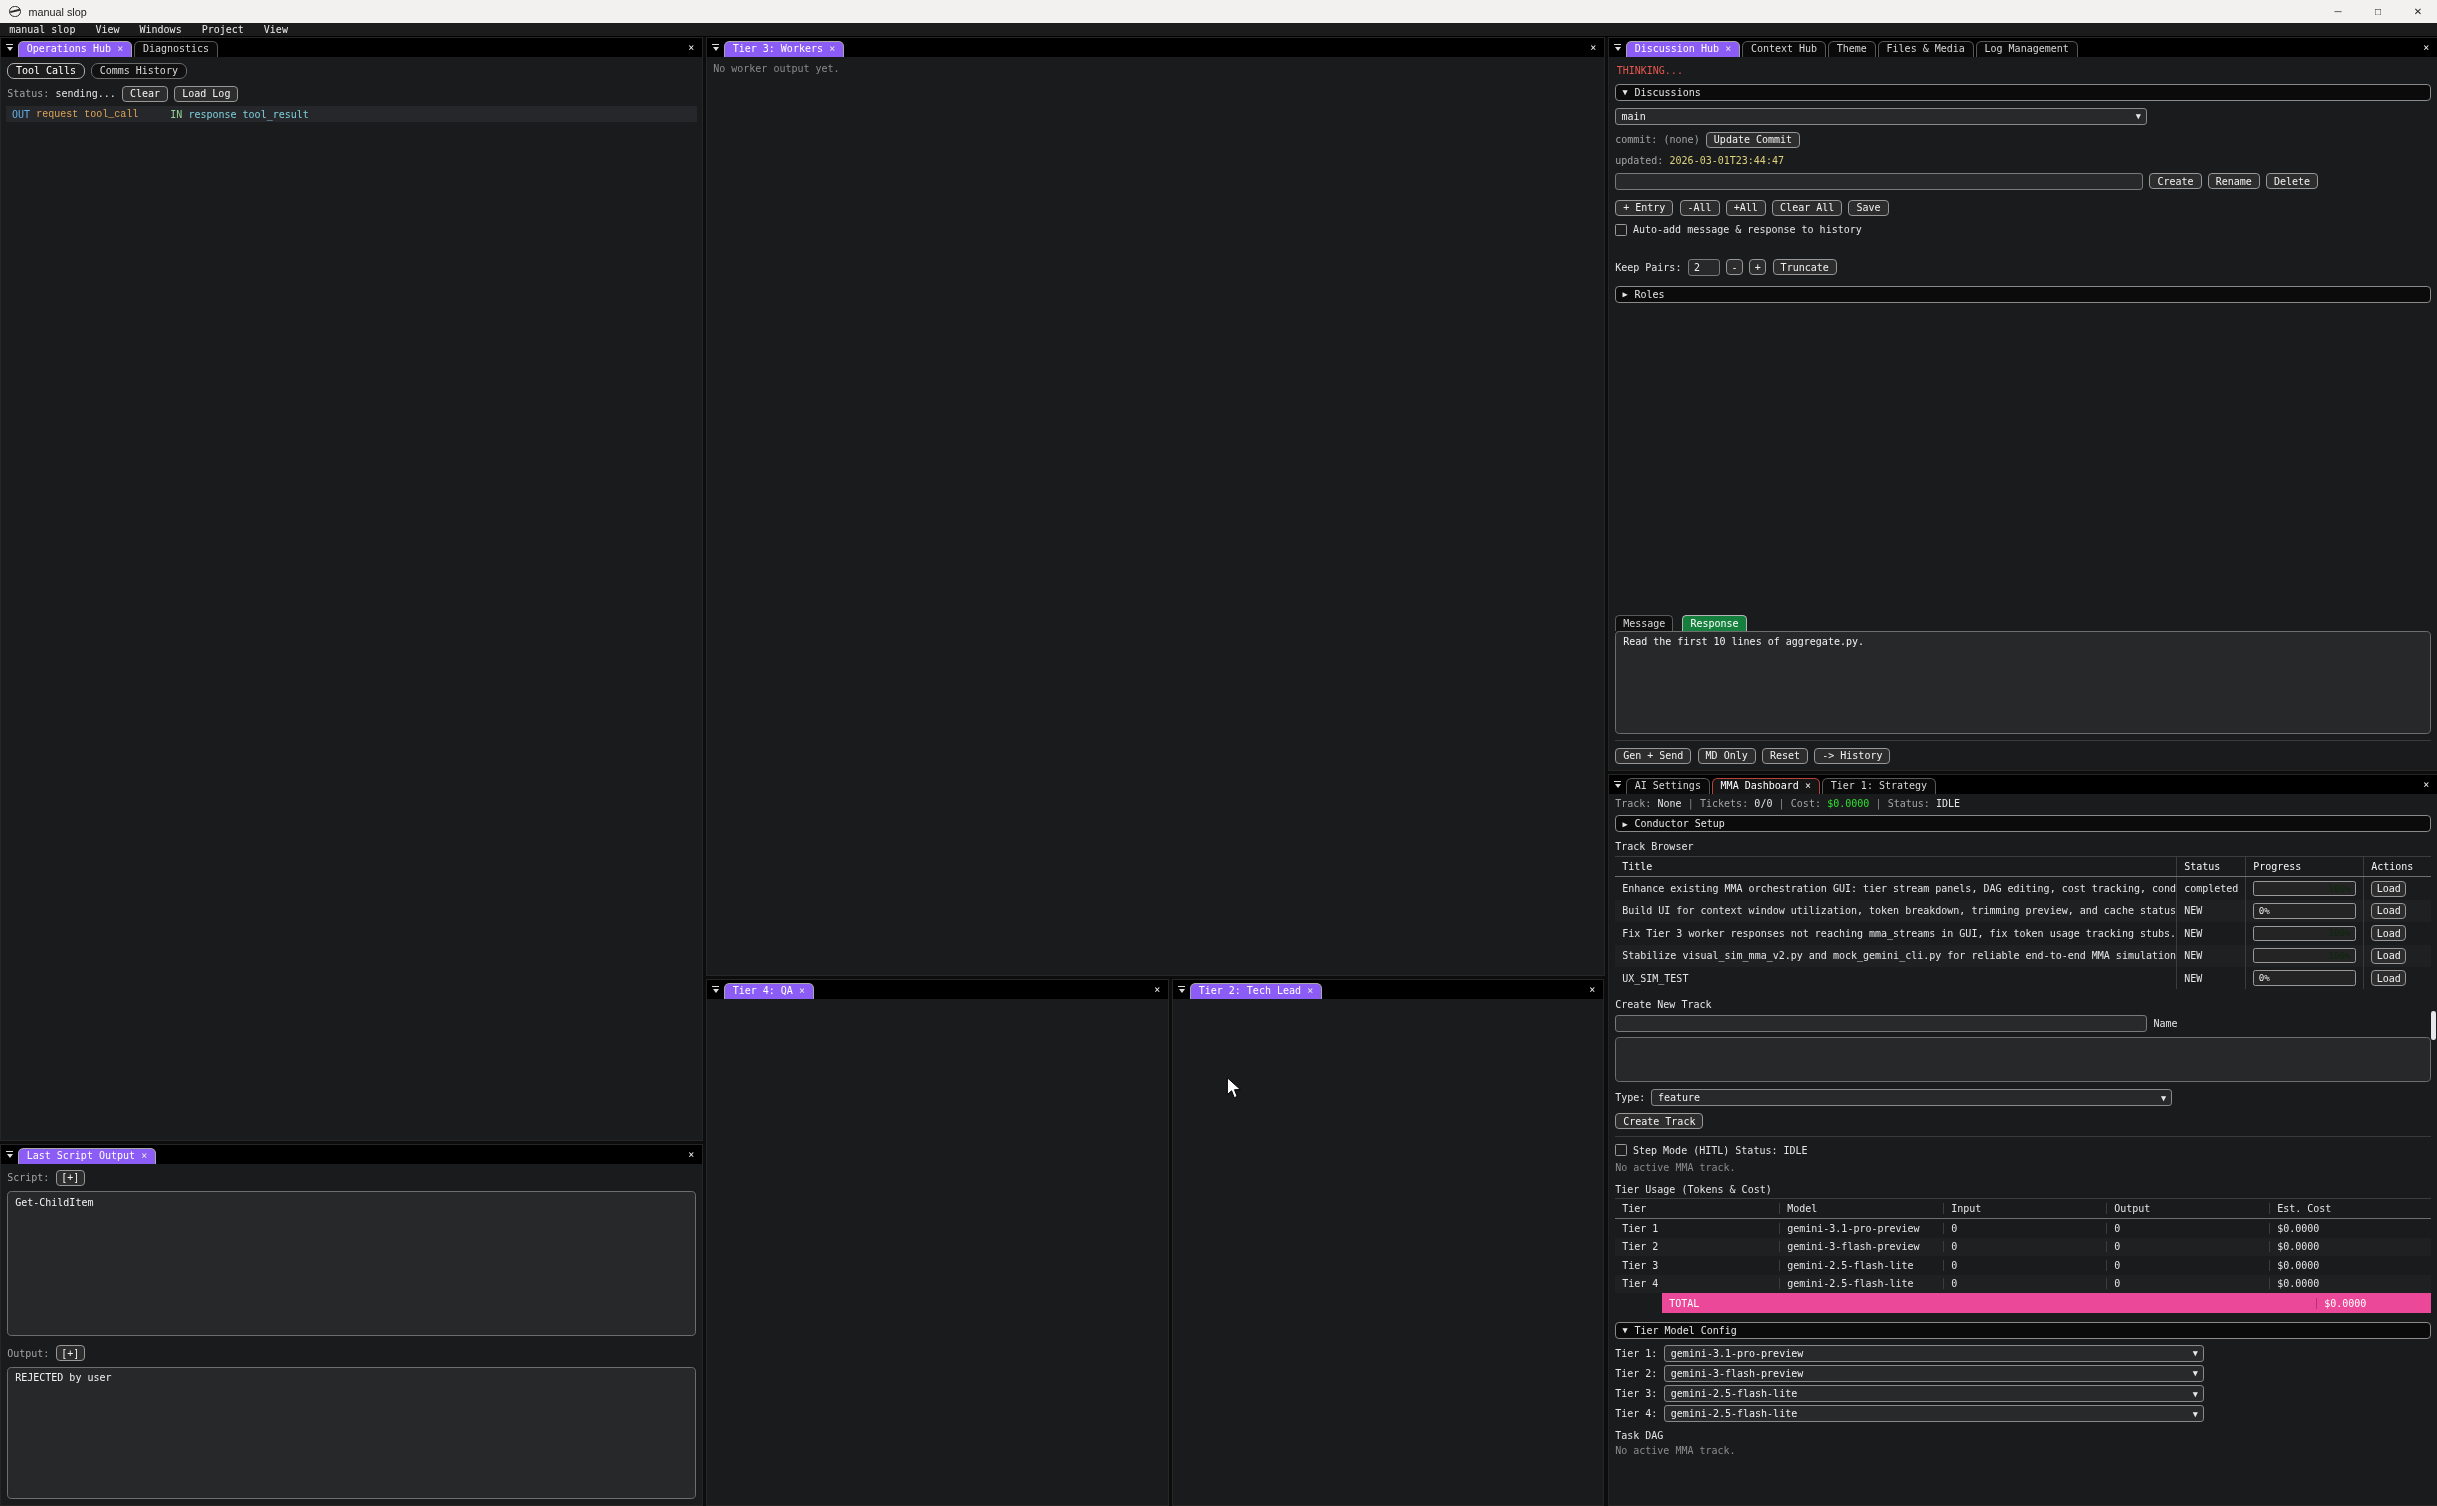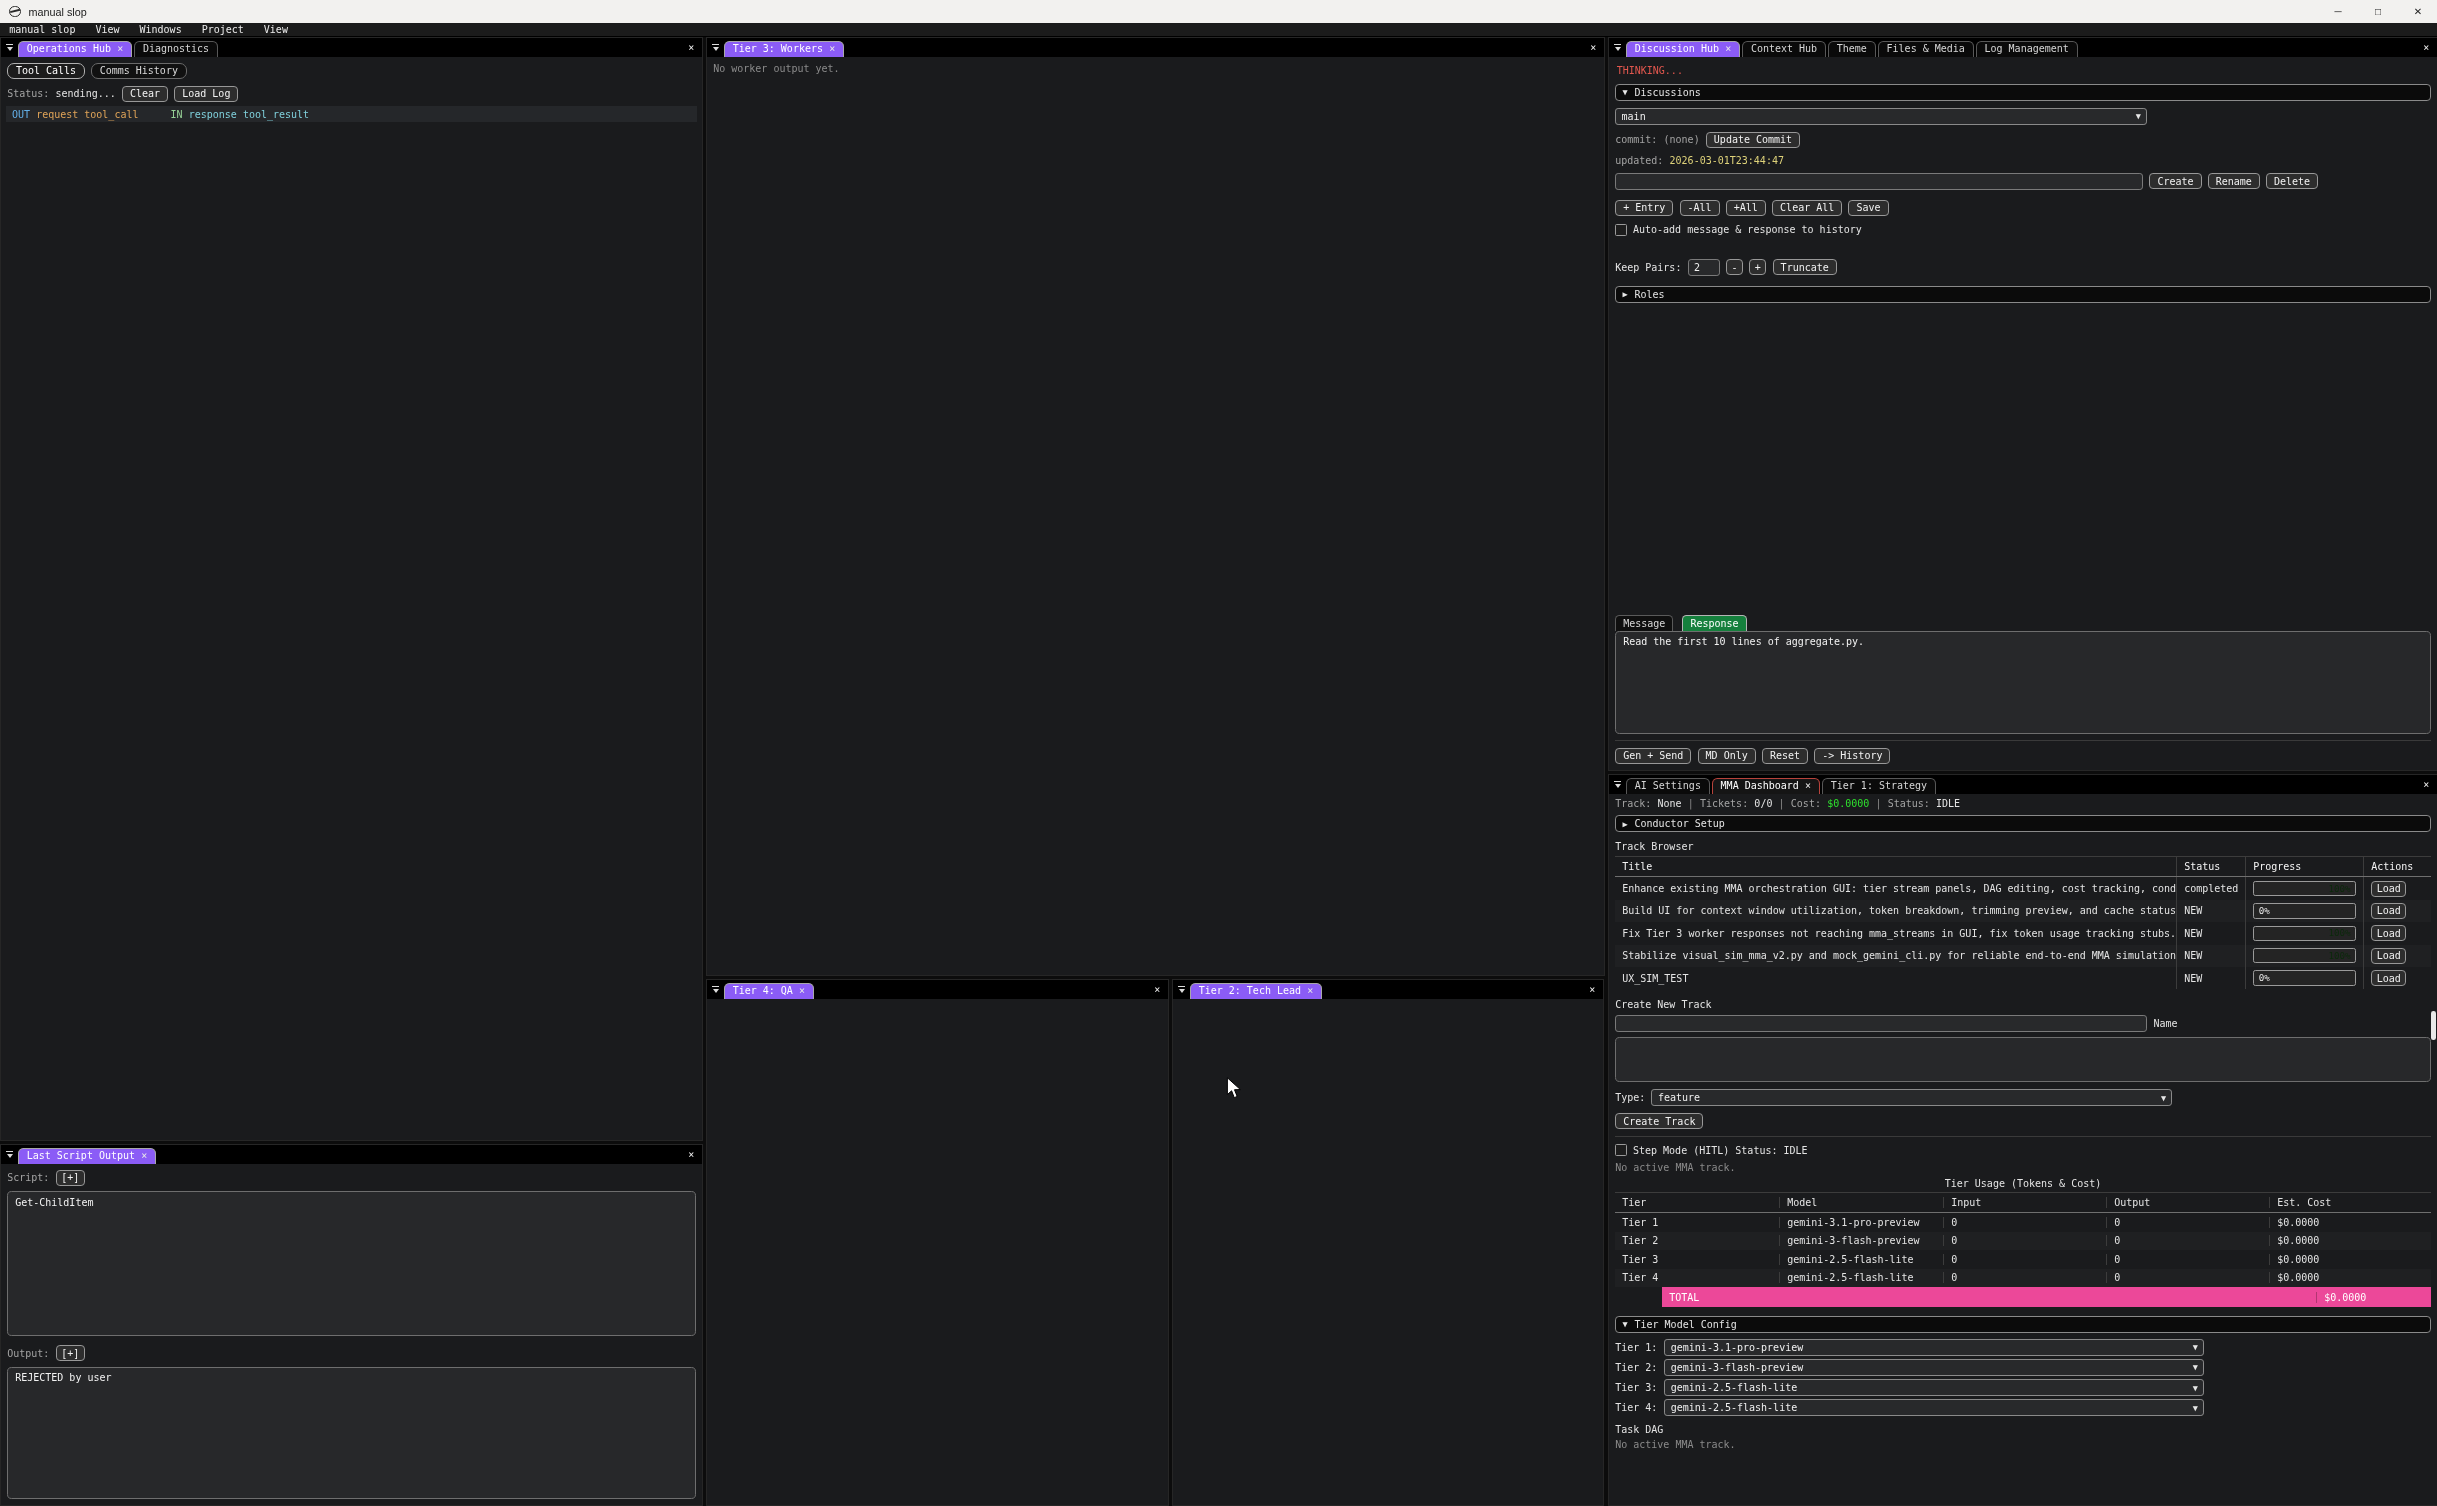--- a/index.html
+++ b/index.html
@@ -58,21 +58,21 @@
   .input { background:#28292b; border:0.8px solid #7a7a7a; border-radius:3.1px; height:17px; padding:0 5.4px;
     color:#f0f0f0; font:inherit; }
   .textbox { background:#27282a; border:0.8px solid #6e6e6e; border-radius:4.6px; padding:4.6px 7px; color:#f2f2f2;
     overflow:hidden; white-space:pre-wrap; }
   .checkbox { width:11.6px; height:11.6px; border:0.8px solid #9a9a9a; border-radius:1.5px; background:#1d1d1d; display:inline-block; }
   .row { display:flex; align-items:center; gap:6.2px; }
   .lbl-dim { color:#a3a3a3; }
   .dim { color:#8a8a8a; }
   
   .log-row { background:#25272a; height:16px; display:flex; align-items:center; padding:0 6.2px; margin:4.6px -1.5px 0 -1.5px; }
-  .c-out { color:#63b0e8; } .c-req { color:#e0a458; } .c-in { color:#96d096; } .c-res { color:#7fd0dc; }
+  .c-out { color:#63b0e8; } .c-req { color:#e0a458;font-family:Liberation Mono, monospace; } .c-in { color:#96d096; } .c-res { color:#7fd0dc; }
   
   .ttable { margin-top:4.6px; border-top:0.8px solid #3c3c3c; }
   .trow { display:grid; grid-template-columns:561px 69px 118px 69px; align-items:center; min-height:22.4px; }
   .trow > div { padding:0 7px; overflow:hidden; white-space:nowrap; height:100%; display:flex; align-items:center; }
   .trow > div + div { border-left:0.8px solid #3c3c3c; }
   .trow.thead { min-height:20px; border-bottom:0.8px solid #6f6f6f; color:#f5f5f5; }
   .trow:nth-child(odd):not(.thead){ background:#1f2022; }
   .utable { margin-top:3.1px; border-top:0.8px solid #3c3c3c; }
   .urow { display:grid; grid-template-columns:164px 164px 163px 163px 163px; align-items:center; min-height:18.5px; }
   .urow > div { padding:0 7px; white-space:nowrap; overflow:hidden; }
@@ -441,21 +441,21 @@
     <div class="row" style="margin-top:7px;">
       <span class="btn">Create Track</span>
     </div>
 
     <div class="row" style="margin-top:7px;padding-top:7px;border-top:0.8px solid #3a3a3a;">
       <span class="checkbox"></span>
       <span>Step Mode (HITL) Status: IDLE</span>
     </div>
     <div class="dim" style="margin-top:6.2px;">No active MMA track.</div>
 
-    <div style="margin-top:5px;text-align:center;">Tier Usage (Tokens &amp; Cost)</div>
+    <div style="margin-top:11px;">Tier Usage (Tokens &amp; Cost)</div>
     <div class="utable">
       <div class="urow uhead">
         <div>Tier</div>
         <div>Model</div>
         <div>Input</div>
         <div>Output</div>
         <div>Est. Cost</div>
       </div>
       <div class="urow">
         <div>Tier 1</div>

